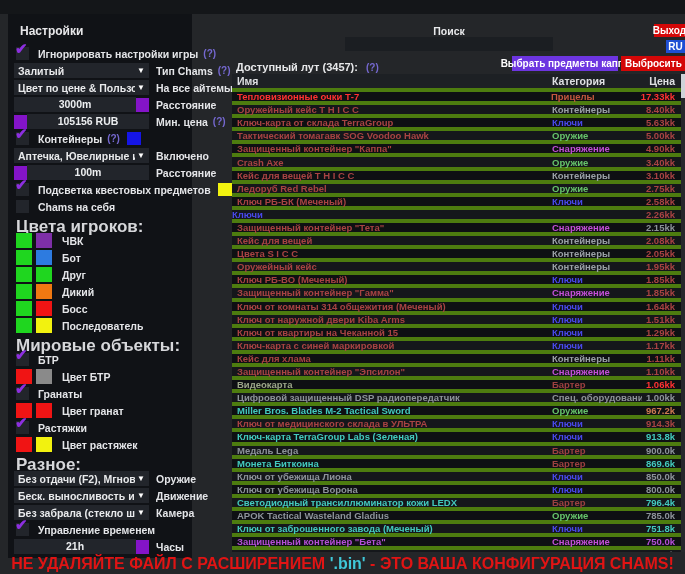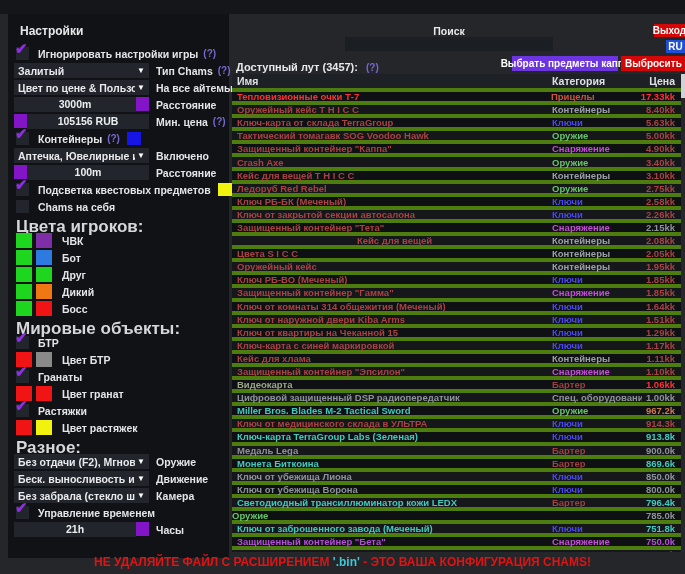--- a/index.html
+++ b/index.html
@@ -1,33 +1,33 @@
 <!DOCTYPE html>
 <html style="--purple-btn: #6d35e0; --red-btn: #d40707; --blue-btn: #1f4fd4; --check: #8d2fe0; --help: #7568d0; --warn-red: #e01414; --bin-teal: #3fc8d9;"><head>
 <meta charset="utf-8">
 <style>
   html,body{margin:0;padding:0;background:#202225;}
   *{box-sizing:border-box;font-family:"Liberation Sans",sans-serif;}
   .app{position:relative;width:685px;height:574px;background:#242629;overflow:hidden;font-weight:700;}
   .topbar{position:absolute;left:0;top:0;width:685px;height:14px;background:#141619;}
 
   
-  .settings{position:absolute;left:8px;top:14px;width:221px;height:544px;background:#101216;padding:8px 6px 6px 6px;}
+  .settings{position:absolute;left:8px;top:14px;width:184px;height:544px;background:#101216;padding:8px 6px 6px 6px;}
   .settings-title{color:#e8e8ea;font-size:12px;margin:2px 0 8px 6px;}
   .ctl-row,.pair-row{display:flex;align-items:center;height:15px;margin-bottom:2px;position:relative;}
   .sec-label{color:#d6d7da;font-size:17px;height:14px;margin:3px 0 2px 2px;}
   .cb{width:13px;height:13px;background:#22252b;margin-left:2px;position:relative;flex:none;}
   .cb .mark{position:absolute;left:-1px;top:-6px;font-size:15px;line-height:15px;color:var(--check);}
   .cb-label{color:#e4e5e8;font-size:10.5px;margin-left:9px;white-space:nowrap;}
   .help{color:var(--help);font-size:10px;margin-left:5px;}
   .dd{width:135px;height:15px;background:#22252b;color:#e9eaec;font-size:10.5px;display:flex;align-items:center;padding:0 4px;flex:none;}
   .dd .val{flex:1;overflow:hidden;white-space:nowrap;}
   .dd .caret{font-size:8px;color:#fff;margin-left:2px;}
   .ctl-label{color:#e4e5e8;font-size:10.5px;margin-left:7px;white-space:nowrap;}
-  .inp-wrap{width:135px;height:15px;display:flex;align-items:flex-start;flex:none;}
+  .inp-wrap{width:135px;height:15px;display:flex;align-items:center;flex:none;}
   .inp{flex:1;height:15px;background:#22252b;color:#eceef0;font-size:10.5px;text-align:center;line-height:15px;overflow:hidden;}
   .mini-swatch{width:13px;height:14px;flex:none;}
   .trail-swatch{width:14px;height:13px;margin-left:7px;flex:none;}
   .swatch{width:16px;height:15px;margin-right:4px;flex:none;}
   .swatch:first-child{margin-left:2px;}
   .pair-label{color:#e4e5e8;font-size:10.5px;margin-left:6px;white-space:nowrap;}
 
   
   .search-label{position:absolute;left:345px;top:25px;width:208px;text-align:center;color:#e8e9eb;font-size:10.5px;}
   .search-input{position:absolute;left:345px;top:37px;width:208px;height:14px;background:#1b1e22;border:0;outline:0;color:#ddd;font-size:10px;padding:0 4px;}
@@ -47,21 +47,21 @@
   .tbody{position:absolute;left:232px;top:88px;width:449px;height:464px;overflow:hidden;}
   .row{display:flex;align-items:center;height:13.1px;font-size:9.5px;border-top:4px solid #4d7c0f;}
   .row:nth-child(odd){background:#0e1013;}
   .row:nth-child(even){background:#15171b;}
   .c-name{width:320px;padding-left:5px;overflow:hidden;white-space:nowrap;}
   .c-cat{width:90px;overflow:hidden;white-space:nowrap;}
   .c-price{flex:1;text-align:right;padding-right:6px;white-space:nowrap;}
   .scrollbar{position:absolute;left:681px;top:74px;width:4px;height:478px;background:#26282c;}
   .scroll-thumb{position:absolute;left:0;top:0;width:4px;height:24px;background:#cfd3d8;}
 
-  .footer{position:absolute;left:0;top:555px;width:685px;text-align:center;font-size:12px;color:var(--warn-red);}
+  .footer{position:absolute;left:0;top:555px;width:685px;text-align:center;font-size:16px;color:var(--warn-red);}
   .footer .bin{color:var(--bin-teal);}
 </style>
 </head>
 <body>
 
 <div class="app">
   <div class="topbar"></div>
 
   <div class="settings">
     <div class="settings-title">Настройки</div>
@@ -154,20 +154,25 @@
         </div>
         <div class="pair-row">
           <span class="swatch" style="background: rgb(31, 214, 31);"></span>
           <span class="swatch" style="background: rgb(240, 120, 18);"></span>
           <span class="pair-label">Дикий</span>
         </div>
         <div class="pair-row">
           <span class="swatch" style="background: rgb(31, 214, 31);"></span>
           <span class="swatch" style="background: rgb(240, 20, 20);"></span>
           <span class="pair-label">Босс</span>
+        </div>
+        <div class="pair-row">
+          <span class="swatch" style="background: rgb(31, 214, 31);"></span>
+          <span class="swatch" style="background: rgb(242, 242, 15);"></span>
+          <span class="pair-label">Последователь</span>
         </div>
         <div class="sec-label">Мировые объекты:</div>
         <div class="ctl-row">
           <span class="cb">
             <span class="mark">✔</span>
           </span>
           <span class="cb-label">БТР</span>
         </div>
         <div class="pair-row">
           <span class="swatch" style="background: rgb(240, 20, 20);"></span>
@@ -291,31 +296,30 @@
         <span class="c-name" style="color: rgb(168, 67, 67);">Ледоруб Red Rebel</span>
         <span class="c-cat" style="color: rgb(103, 196, 107);">Оружие</span>
         <span class="c-price" style="color: rgb(168, 67, 67);">2.75kk</span>
       </div>
       <div class="row">
         <span class="c-name" style="color: rgb(168, 67, 67);">Ключ РБ-БК (Меченый)</span>
         <span class="c-cat" style="color: rgb(72, 72, 234);">Ключи</span>
         <span class="c-price" style="color: rgb(168, 67, 67);">2.58kk</span>
       </div>
       <div class="row">
-        <span class="c-name" style="color: rgb(168, 67, 67);">Ключ от закрытой секции автосалона</span>
         <span class="c-cat" style="color: rgb(72, 72, 234);">Ключи</span>
         <span class="c-price" style="color: rgb(168, 67, 67);">2.26kk</span>
       </div>
       <div class="row">
         <span class="c-name" style="color: rgb(168, 67, 67);">Защищенный контейнер "Тета"</span>
         <span class="c-cat" style="color: rgb(194, 79, 214);">Снаряжение</span>
         <span class="c-price" style="color: rgb(141, 147, 154);">2.15kk</span>
       </div>
       <div class="row">
-        <span class="c-name" style="color: rgb(168, 67, 67); text-align: center;">Кейс для вещей</span>
+        <span class="c-name" style="color: rgb(168, 67, 67);">Кейс для вещей</span>
         <span class="c-cat" style="color: rgb(154, 160, 166);">Контейнеры</span>
         <span class="c-price" style="color: rgb(168, 67, 67);">2.08kk</span>
       </div>
       <div class="row">
         <span class="c-name" style="color: rgb(168, 67, 67);">Цвета S I C C</span>
         <span class="c-cat" style="color: rgb(154, 160, 166);">Контейнеры</span>
         <span class="c-price" style="color: rgb(168, 67, 67);">2.05kk</span>
       </div>
       <div class="row">
         <span class="c-name" style="color: rgb(168, 67, 67);">Оружейный кейс</span>
@@ -406,20 +410,21 @@
         <span class="c-name" style="color: rgb(141, 147, 154);">Ключ от убежища Ворона</span>
         <span class="c-cat" style="color: rgb(72, 72, 234);">Ключи</span>
         <span class="c-price" style="color: rgb(141, 147, 154);">800.0k</span>
       </div>
       <div class="row">
         <span class="c-name" style="color: rgb(67, 202, 190);">Светодиодный трансиллюминатор кожи LEDX</span>
         <span class="c-cat" style="color: rgb(156, 64, 64);">Бартер</span>
         <span class="c-price" style="color: rgb(67, 202, 190);">796.4k</span>
       </div>
       <div class="row">
+        <span class="c-name" style="color: rgb(141, 147, 154);">APOK Tactical Wasteland Gladius</span>
         <span class="c-cat" style="color: rgb(103, 196, 107);">Оружие</span>
         <span class="c-price" style="color: rgb(141, 147, 154);">785.0k</span>
       </div>
       <div class="row">
         <span class="c-name" style="color: rgb(67, 202, 190);">Ключ от заброшенного завода (Меченый)</span>
         <span class="c-cat" style="color: rgb(72, 72, 234);">Ключи</span>
         <span class="c-price" style="color: rgb(67, 202, 190);">751.8k</span>
       </div>
       <div class="row">
         <span class="c-name" style="color: rgb(180, 79, 214);">Защищенный контейнер "Бета"</span>

